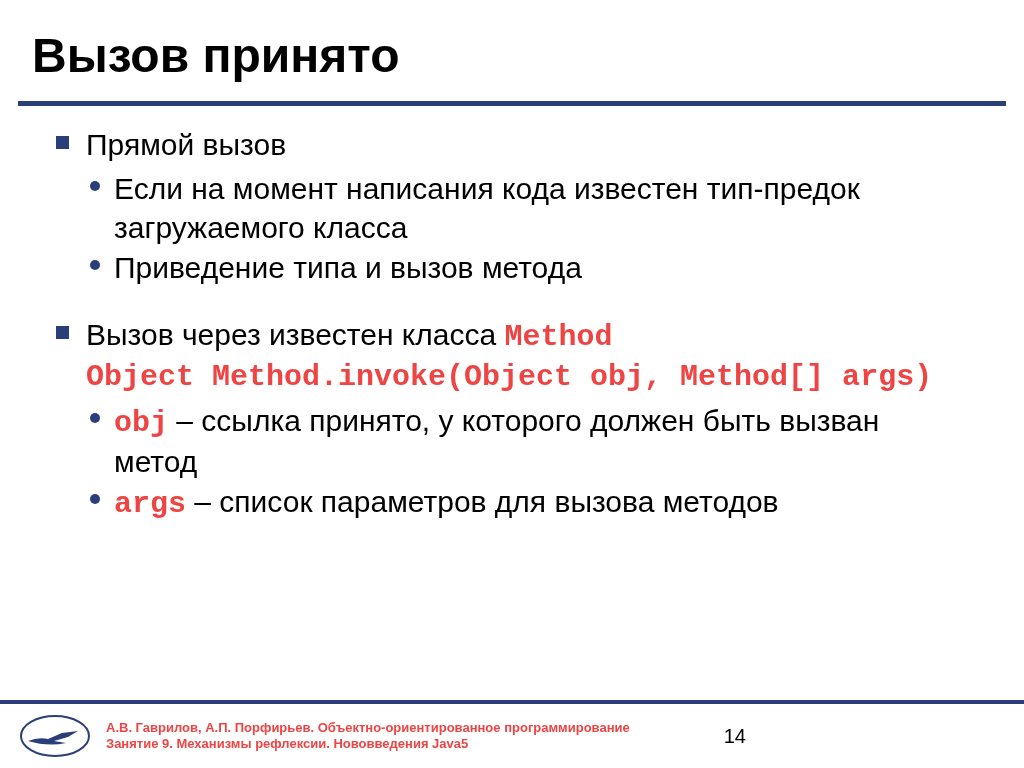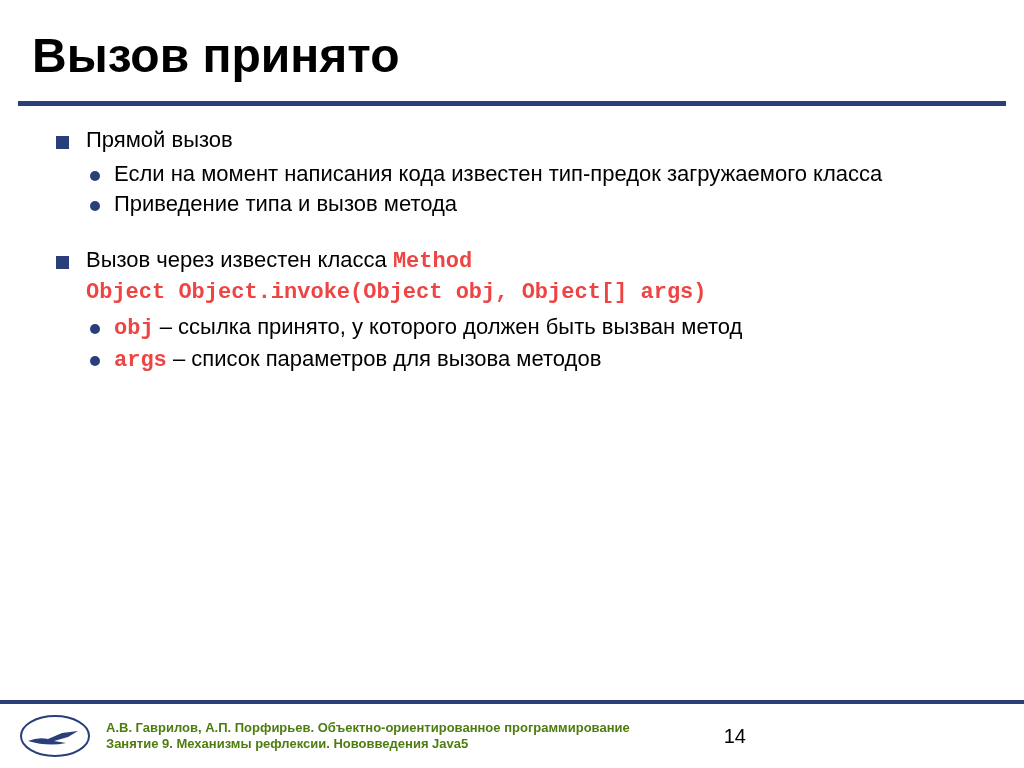--- a/index.html
+++ b/index.html
@@ -24,21 +24,21 @@
     padding: 28px 32px 18px 32px;
   }
   .hr {
     height: 5px;
     background: #2a3e7a;
     margin: 0 18px 20px 18px;
   }
   .content {
     flex: 1;
     padding: 0 60px 0 56px;
-    font-size: 22px;
+    font-size: 30px;
     line-height: 1.28;
     color: #000;
   }
   .lvl1 {
     position: relative;
     padding-left: 30px;
     margin-bottom: 6px;
   }
   .lvl1::before {
     content: "";
@@ -80,21 +80,21 @@
   }
   .logo {
     width: 74px;
     height: 46px;
     margin-right: 14px;
   }
   .foot-text {
     flex: 1;
     font-size: 13px;
     font-weight: bold;
-    color: #4d7c0f;
+    color: #ef4444;
     line-height: 1.25;
   }
   .page-num {
     font-size: 20px;
     font-weight: normal;
     color: #000;
     margin-right: 260px;
   }
 </style>
 </head>
@@ -107,21 +107,21 @@
   <div class="content">
 
     <div class="lvl1">Прямой вызов</div>
     <div class="lvl2">Если на момент написания кода известен тип-предок загружаемого класса</div>
     <div class="lvl2">Приведение типа и вызов метода</div>
 
     <div class="gap"></div>
 
     <div class="lvl1">
       <span>Вызов через известен класса </span><span class="code">Method</span><br>
-      <span class="code">Object Object.invoke(Object obj, Object[] args)</span>
+      <span class="code">Object Method.invoke(Object obj, Method[] args)</span>
     </div>
     <div class="lvl2">
       <span class="code">obj</span><span> – ссылка принято, у которого должен быть вызван метод</span>
     </div>
     <div class="lvl2">
       <span class="code">args</span><span> – список параметров для вызова методов</span>
     </div>
 
   </div>
 

